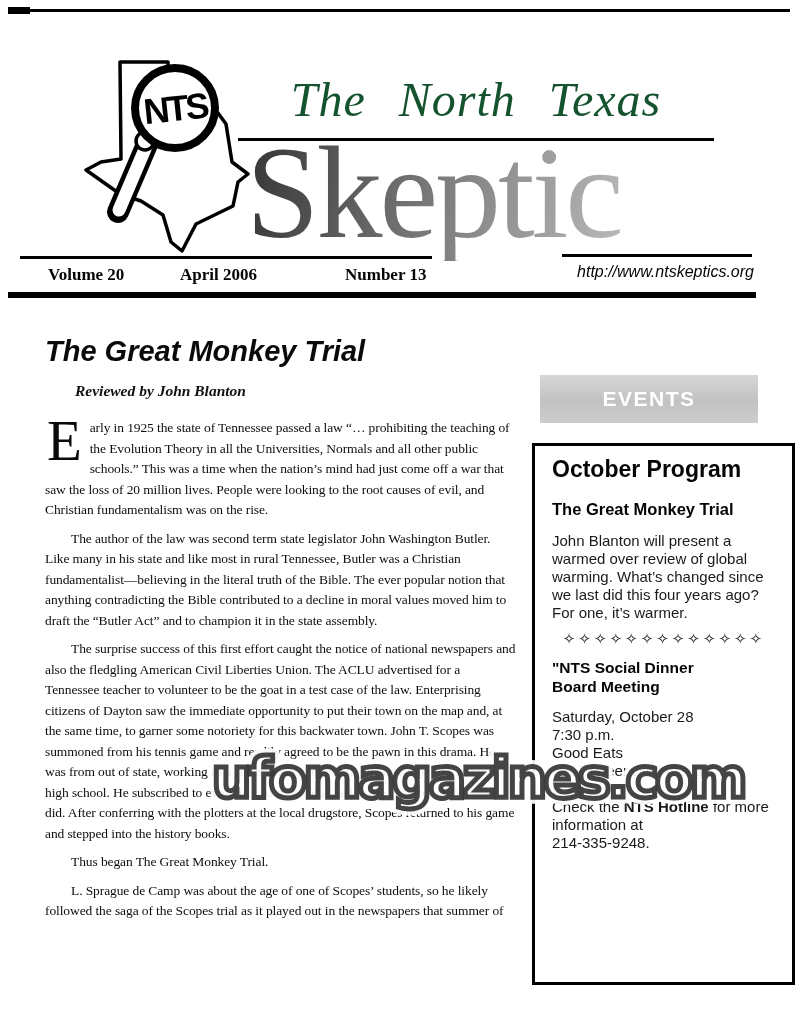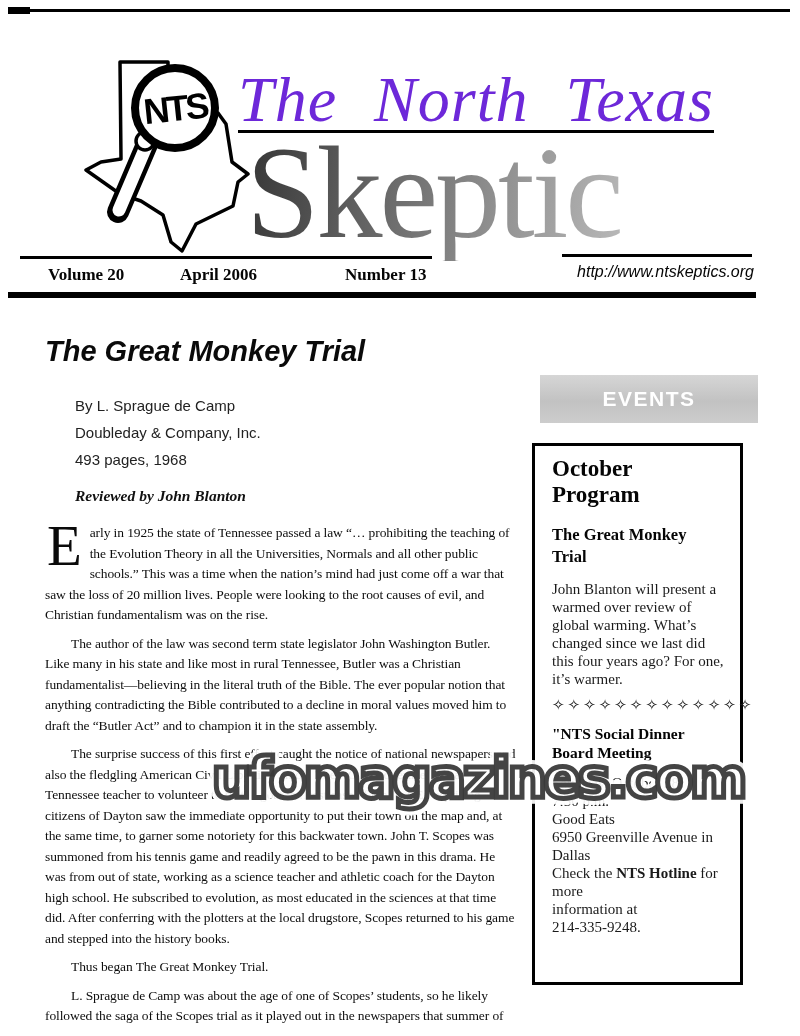--- a/index.html
+++ b/index.html
@@ -10,23 +10,23 @@
     font-family:"Liberation Serif", serif; color:#111;
   }
   
   .top-rule { position:absolute; left:8px; top:9px; width:782px; height:3px; background:#000; }
   .top-rule-blob { position:absolute; left:8px; top:7px; width:22px; height:7px; background:#000; }
 
   
   .logo { position:absolute; left:78px; top:58px; width:190px; height:195px; }
   .mast-small {
     position:absolute; left:238px; top:74px; width:476px;
-    font-family:"Liberation Serif", serif; font-style:italic; font-size:64px; line-height:52px;
-    text-align:center; color:#6d28d9; letter-spacing:1px; word-spacing:20px;
-    border-bottom:3px solid #000; padding-bottom:4px;
+    font-family:"Liberation Serif", serif; font-style:italic; font-size:48px; line-height:52px;
+    text-align:center; color:#14532d; letter-spacing:1px; word-spacing:20px;
+    border-bottom:3px solid #000; padding-bottom:12px;
   }
   .mast-large {
     position:absolute; left:246px; top:126px; width:450px;
     font-family:"Liberation Serif", serif; font-size:132px; line-height:1.02;
     letter-spacing:-3px; color:#7a7a7a; white-space:nowrap;
   }
   @supports (-webkit-background-clip: text) {
     .mast-large {
       background:linear-gradient(100deg,#383838 2%,#8f8f8f 55%,#cfcfcf 100%);
       -webkit-background-clip:text; background-clip:text; -webkit-text-fill-color:transparent;
@@ -69,23 +69,23 @@
   }
 
   
   .banner {
     position:absolute; left:540px; top:375px; width:218px; height:48px;
     background:linear-gradient(180deg,#d6d6d6 0%,#c2c2c2 55%,#cdcdcd 100%);
     font-family:"Liberation Sans", sans-serif; font-weight:bold; font-size:21px;
     letter-spacing:1.5px; color:#ffffff; text-align:center; line-height:48px;
   }
   .program-box {
-    position:absolute; left:532px; top:443px; width:211px; height:542px;
+    position:absolute; left:532px; top:443px; width:263px; height:542px;
     border:3px solid #000; background:#fff; padding:10px 16px 12px 17px;
-    font-family:Liberation Serif, serif; font-size:15px; line-height:18px; color:#1a1a1a;
+    font-family:Liberation Sans, sans-serif; font-size:15px; line-height:18px; color:#1a1a1a;
   }
   .program-box h3 { font-size:23px; line-height:26px; font-weight:bold; margin-bottom:16px; color:#050505; }
   .program-box h4 { font-size:16.5px; line-height:22px; font-weight:bold; margin:12px 0 12px 0; color:#050505; }
   .prewrap { white-space:pre-line; }
   .diamonds { text-align:center; font-size:15px; letter-spacing:3px; margin:8px 0 10px 0; color:#1a1a1a; }
   .social-heading { font-weight:bold; font-size:15.5px; line-height:19px; margin:10px 0 12px 0; white-space:pre-line; color:#050505; }
   .hotline { }
   .hotline b { font-weight:bold; }
 
   
@@ -126,25 +126,20 @@
   <div class="vol">Volume 20</div>
   <div class="idate">April 2006</div>
   <div class="inum">Number 13</div>
   <a class="site" href="#">http://www.ntskeptics.org</a>
 
   <div class="rule-thick"></div>
 
   <div class="article">
     <h2>The Great Monkey Trial</h2>
 
-    <div class="byline">
-      <div>By L. Sprague de Camp</div>
-      <div>Doubleday &amp; Company, Inc.</div>
-      <div>493 pages, 1968</div>
-    </div>
 
     <div class="reviewer">Reviewed by John Blanton</div>
 
     <div class="body-copy">
       <p><span class="dropcap">E</span><span>arly in 1925 the state of Tennessee passed a law “… prohibiting the teaching of the Evolution Theory in all the Universities, Normals and all other public schools.”  This was a time when the nation’s mind had just come off a war that saw the loss of 20 million lives.  People were looking to the root causes of evil, and Christian fundamentalism was on the rise.</span></p>
       <p class="indent">The author of the law was second term state legislator John Washington Butler.  Like many in his state and like most in rural Tennessee, Butler was a Christian fundamentalist—believing in the literal truth of the Bible.  The ever popular notion that anything contradicting the Bible contributed to a decline in moral values moved him to draft the “Butler Act” and to champion it in the state assembly.</p>
       <p class="indent">The surprise success of this first effort caught the notice of national newspapers and also the fledgling American Civil Liberties Union.  The ACLU advertised for a Tennessee teacher to volunteer to be the goat in a test case of the law.  Enterprising citizens of Dayton saw the immediate opportunity to put their town on the map and, at the same time, to garner some notoriety for this backwater town.  John T. Scopes was summoned from his tennis game and readily agreed to be the pawn in this drama.  He was from out of state, working as a science teacher and athletic coach for the Dayton high school.  He subscribed to evolution, as most educated in the sciences at that time did.  After conferring with the plotters at the local drugstore, Scopes returned to his game and stepped into the history books.</p>
       <p class="indent">Thus began The Great Monkey Trial.</p>
       <p class="indent">L. Sprague de Camp was about the age of one of Scopes’ students, so he likely followed the saga of the Scopes trial as it played out in the newspapers that summer of</p>
     </div>

